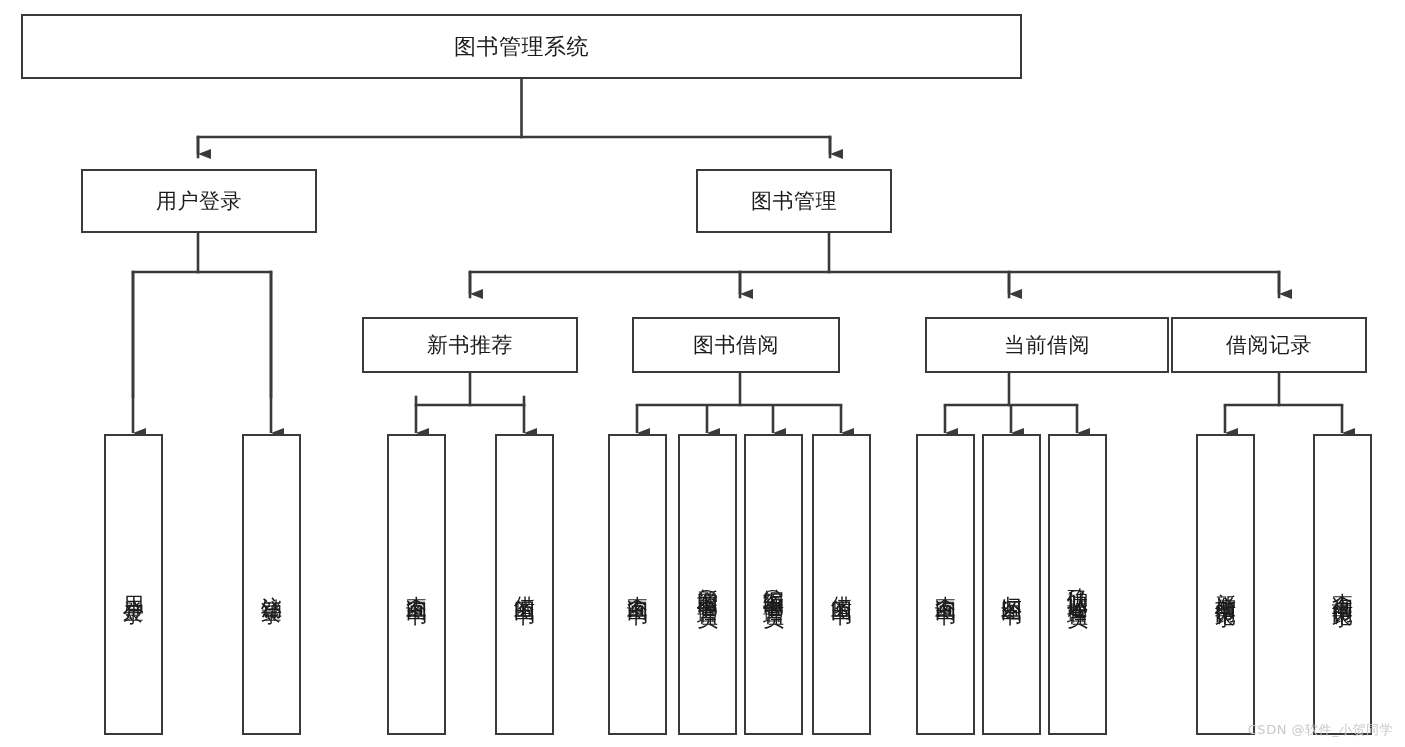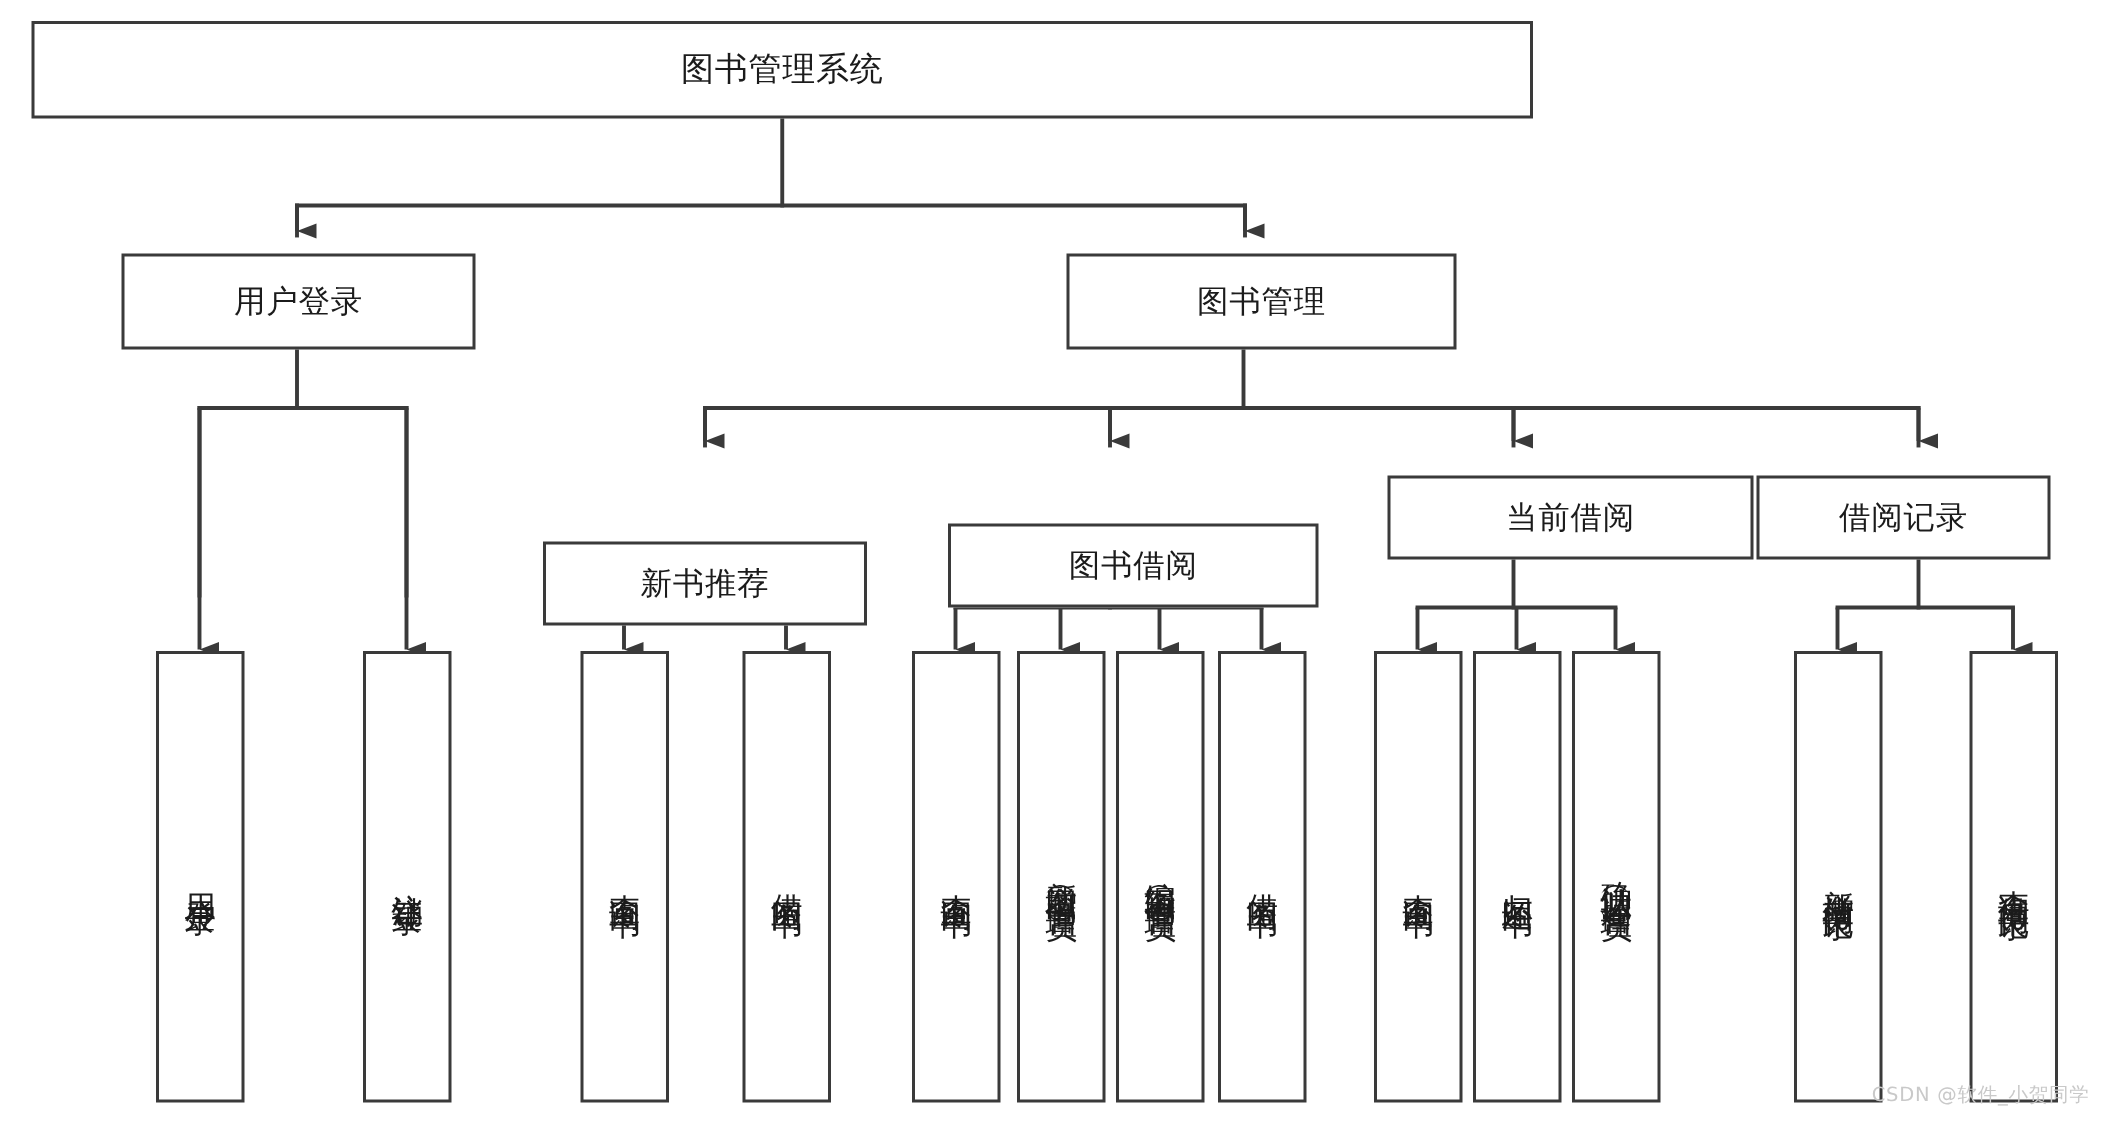--- a/index.html
+++ b/index.html
@@ -147,28 +147,28 @@
     </g>
   </svg>
 
   <div class="node node-h node-root" style="left:21px; top:14px; width:1001px; height:65px;">
     <span>图书管理系统</span>
   </div>
 
   <div class="node node-h" style="left:81px; top:169px; width:236px; height:64px;">
     <span>用户登录</span>
   </div>
-  <div class="node node-h" style="left:711px; top:169px; width:260px; height:64px;">
+  <div class="node node-h" style="left:696px; top:169px; width:196px; height:64px;">
     <span>图书管理</span>
   </div>
 
-  <div class="node node-h" style="left:362px; top:317px; width:216px; height:56px;margin-top:44px;">
+  <div class="node node-h" style="left:362px; top:317px; width:216px; height:56px;">
     <span>新书推荐</span>
   </div>
-  <div class="node node-h" style="left:632px; top:317px; width:247px; height:56px;margin-top:32px;">
+  <div class="node node-h" style="left:632px; top:317px; width:208px; height:56px;">
     <span>图书借阅</span>
   </div>
   <div class="node node-h" style="left:901px; top:317px; width:244px; height:56px;margin-left:24px;">
     <span>当前借阅</span>
   </div>
   <div class="node node-h" style="left:1171px; top:317px; width:196px; height:56px;">
     <span>借阅记录</span>
   </div>
 
   <div class="node node-v" style="left:104px; top:434px; width:59px; height:301px;">

